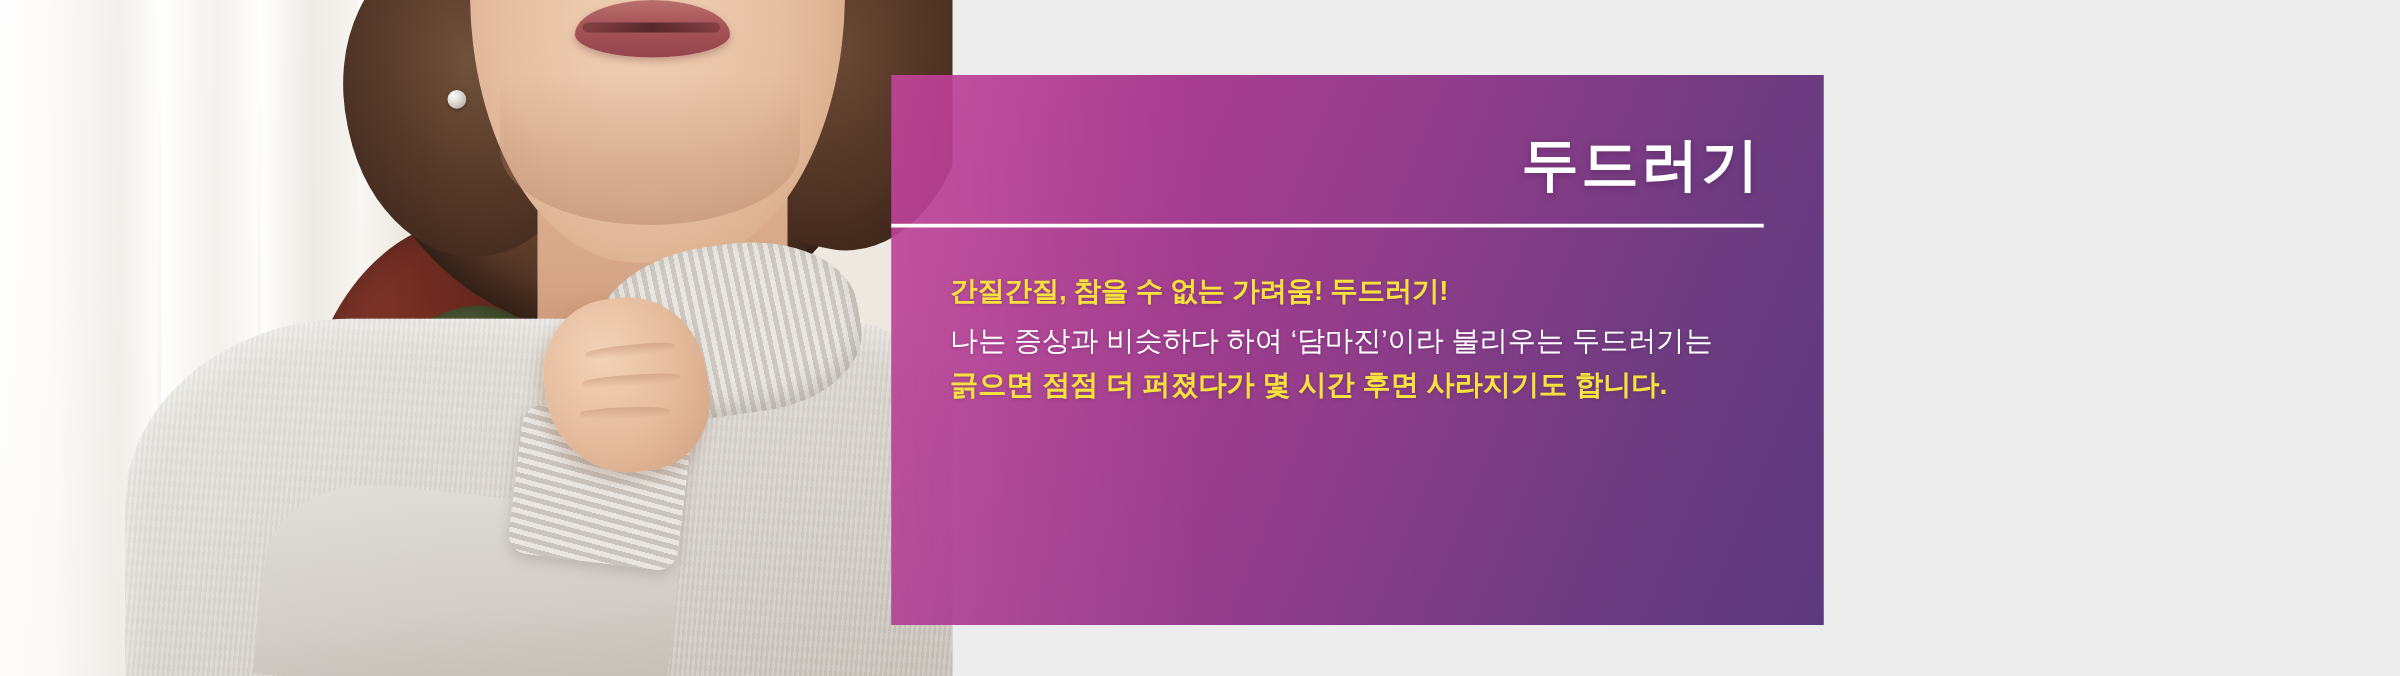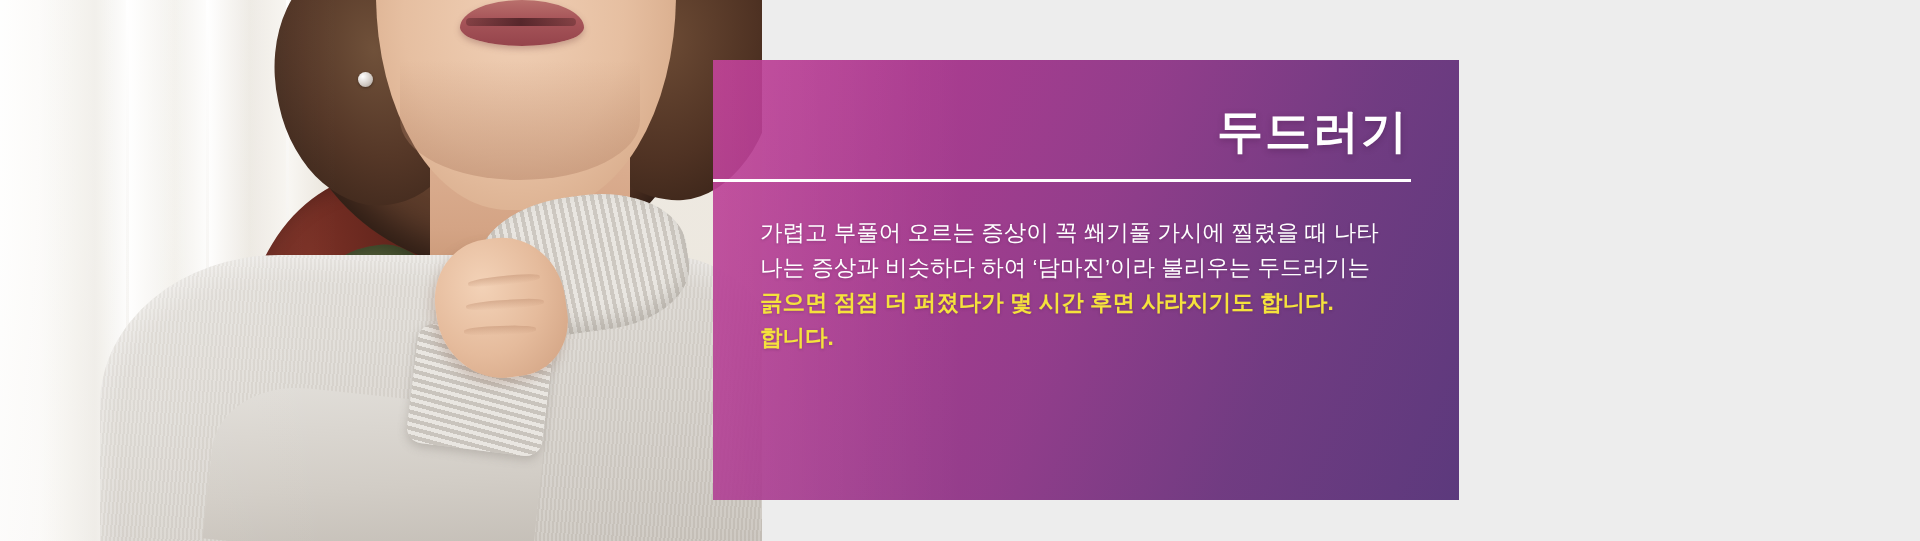--- a/index.html
+++ b/index.html
@@ -197,26 +197,25 @@
   </div>
 
   <div class="panel">
     <div class="panel-soft"></div>
 
     <div class="panel-title">두드러기</div>
 
     <div class="divider"></div>
 
     <div class="body-text">
-
-      <div class="line"><span class="just">가렵고 부풀어 오르는 증상이 꼭 쐐기풀 가시에 찔렸을 때 나타</span></div>
+      <span class="lead">간질간질, 참을 수 없는 가려움! 두드러기!</span>
+
 
       <div class="line"><span class="just">나는 증상과 비슷하다 하여 ‘담마진’이라 불리우는 두드러기는</span></div>
 
       <div class="line"><span class="just hl">긁으면 점점 더 퍼졌다가 몇 시간 후면 사라지기도 합니다.</span></div>
 
 
 
-      <div class="line"><span class="hl">합니다.</span></div>
     </div>
   </div>
 
 </div>
 
 </body></html>

